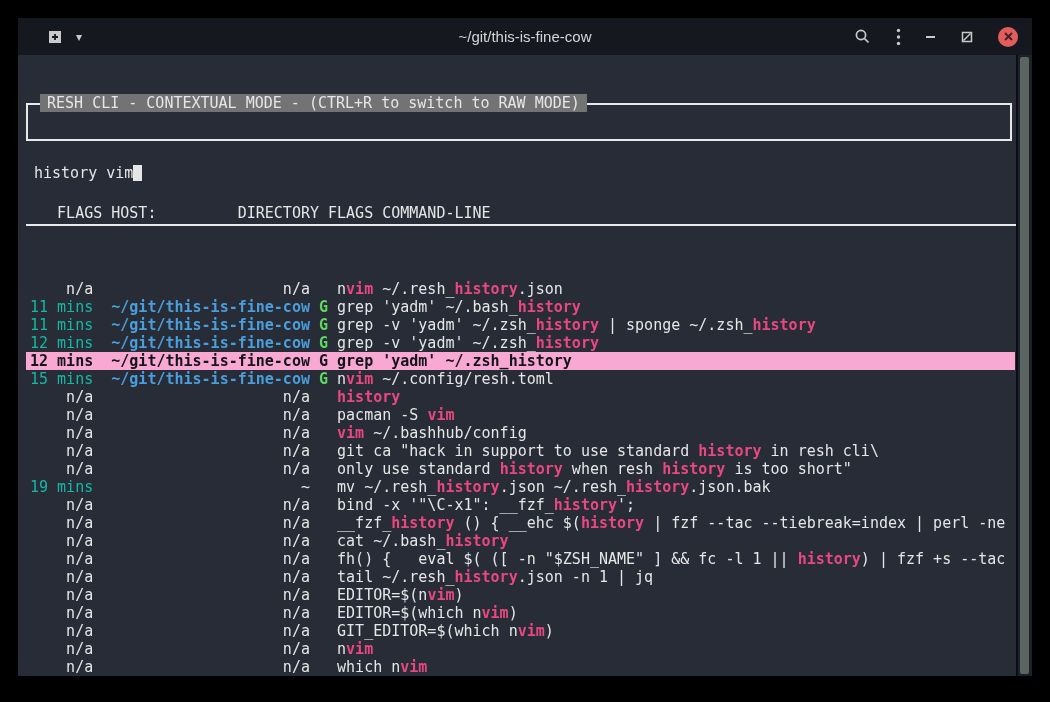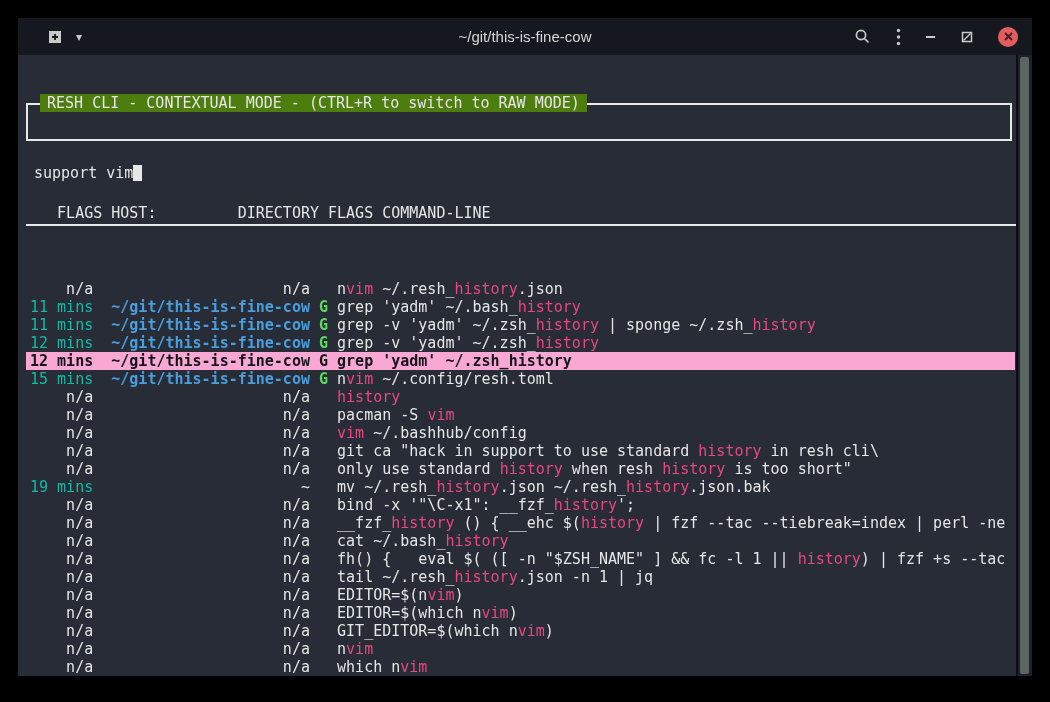--- a/index.html
+++ b/index.html
@@ -28,33 +28,33 @@
   .term{
     position:absolute;top:37px;left:0;right:14px;bottom:0;
     font-size:15px;line-height:18px;color:#e6e6e6;
     padding:0 0 0 8px;overflow:hidden;white-space:pre;
   }
   .resh-box{
     position:relative;margin:12px 6px 0 0;height:34px;
     border:2px solid #e9e9e9;
   }
   .box-title{
-    position:absolute;top:-11px;left:12px;background:#4d7c0f;padding:0 7px;color:#e6e6e6;
+    position:absolute;top:-11px;left:12px;background:#737373;padding:0 7px;color:#e6e6e6;
   }
   .query-line{padding:5px 0 0 6px;display:flex;align-items:center;}
   .cursor{display:inline-block;width:9px;height:16px;background:#e6e6e6;margin-left:0px;}
   .hdr{
     margin-top:9px;height:20px;border-bottom:2px solid #e9e9e9;
     padding-left:4px;white-space:pre;
   }
   .line{height:18px;padding-left:4px;white-space:pre;}
   .line .time{color:#14b8a6;}
   .line .dir{color:#4a9edb;font-weight:bold;}
   .line .flag{color:#5ed85e;font-weight:bold;}
-  .line .hl{color:#e8487f;font-weight:normal;}
+  .line .hl{color:#e8487f;font-weight:bold;}
   .line.selected{
     background:#f9a8d4;color:#14151a;font-weight:bold;margin-right:3px;
   }
   .line.selected span{color:#14151a !important;}
   
   .scrollbar{
     position:absolute;top:37px;right:0;bottom:0;width:14px;background:#1d212a;
     border-left:2px solid #0c0e12;
   }
   .scroll-thumb{position:absolute;left:2px;right:3px;top:2px;bottom:2px;background:#5b6561;border-radius:2px;}
@@ -105,21 +105,21 @@
           <path d="M1 1 L8 8 M8 1 L1 8" stroke="#431f22" stroke-width="1.9"></path>
         </svg>
       </button>
     </div>
   </div>
 
   <div class="term">
     <div class="resh-box">
       <span class="box-title">RESH CLI - CONTEXTUAL MODE - (CTRL+R to switch to RAW MODE)</span>
       <div class="query-line">
-        <span>support vim</span><span class="cursor"></span>
+        <span>history vim</span><span class="cursor"></span>
       </div>
     </div>
 
     <div class="hdr">   FLAGS HOST:         DIRECTORY FLAGS COMMAND-LINE</div>
 
     <div id="rows"><div class="line"><span>    n/a </span><span>                    n/a </span><span>  </span><span>n</span><span class="hl">vim</span><span> ~/.resh_</span><span class="hl">history</span><span>.json</span></div><div class="line"><span class="time">11 mins </span><span class="dir"> ~/git/this-is-fine-cow </span><span class="flag">G </span><span>grep 'yadm' ~/.bash_</span><span class="hl">history</span></div><div class="line"><span class="time">11 mins </span><span class="dir"> ~/git/this-is-fine-cow </span><span class="flag">G </span><span>grep -v 'yadm' ~/.zsh_</span><span class="hl">history</span><span> | sponge ~/.zsh_</span><span class="hl">history</span></div><div class="line"><span class="time">12 mins </span><span class="dir"> ~/git/this-is-fine-cow </span><span class="flag">G </span><span>grep -v 'yadm' ~/.zsh_</span><span class="hl">history</span></div><div class="line selected"><span>12 mins  ~/git/this-is-fine-cow G grep 'yadm' ~/.zsh_history</span></div><div class="line"><span class="time">15 mins </span><span class="dir"> ~/git/this-is-fine-cow </span><span class="flag">G </span><span>n</span><span class="hl">vim</span><span> ~/.config/resh.toml</span></div><div class="line"><span>    n/a </span><span>                    n/a </span><span>  </span><span class="hl">history</span></div><div class="line"><span>    n/a </span><span>                    n/a </span><span>  </span><span>pacman -S </span><span class="hl">vim</span></div><div class="line"><span>    n/a </span><span>                    n/a </span><span>  </span><span class="hl">vim</span><span> ~/.bashhub/config</span></div><div class="line"><span>    n/a </span><span>                    n/a </span><span>  </span><span>git ca "hack in support to use standard </span><span class="hl">history</span><span> in resh cli\</span></div><div class="line"><span>    n/a </span><span>                    n/a </span><span>  </span><span>only use standard </span><span class="hl">history</span><span> when resh </span><span class="hl">history</span><span> is too short"</span></div><div class="line"><span class="time">19 mins </span><span>                      ~ </span><span>  </span><span>mv ~/.resh_</span><span class="hl">history</span><span>.json ~/.resh_</span><span class="hl">history</span><span>.json.bak</span></div><div class="line"><span>    n/a </span><span>                    n/a </span><span>  </span><span>bind -x '"\C-x1": __fzf_</span><span class="hl">history</span><span>';</span></div><div class="line"><span>    n/a </span><span>                    n/a </span><span>  </span><span>__fzf_</span><span class="hl">history</span><span> () { __ehc $(</span><span class="hl">history</span><span> | fzf --tac --tiebreak=index | perl -ne</span></div><div class="line"><span>    n/a </span><span>                    n/a </span><span>  </span><span>cat ~/.bash_</span><span class="hl">history</span></div><div class="line"><span>    n/a </span><span>                    n/a </span><span>  </span><span>fh() {   eval $( ([ -n "$ZSH_NAME" ] &amp;&amp; fc -l 1 || </span><span class="hl">history</span><span>) | fzf +s --tac</span></div><div class="line"><span>    n/a </span><span>                    n/a </span><span>  </span><span>tail ~/.resh_</span><span class="hl">history</span><span>.json -n 1 | jq</span></div><div class="line"><span>    n/a </span><span>                    n/a </span><span>  </span><span>EDITOR=$(n</span><span class="hl">vim</span><span>)</span></div><div class="line"><span>    n/a </span><span>                    n/a </span><span>  </span><span>EDITOR=$(which n</span><span class="hl">vim</span><span>)</span></div><div class="line"><span>    n/a </span><span>                    n/a </span><span>  </span><span>GIT_EDITOR=$(which n</span><span class="hl">vim</span><span>)</span></div><div class="line"><span>    n/a </span><span>                    n/a </span><span>  </span><span>n</span><span class="hl">vim</span></div><div class="line"><span>    n/a </span><span>                    n/a </span><span>  </span><span>which n</span><span class="hl">vim</span></div></div>
 
     
 
     

